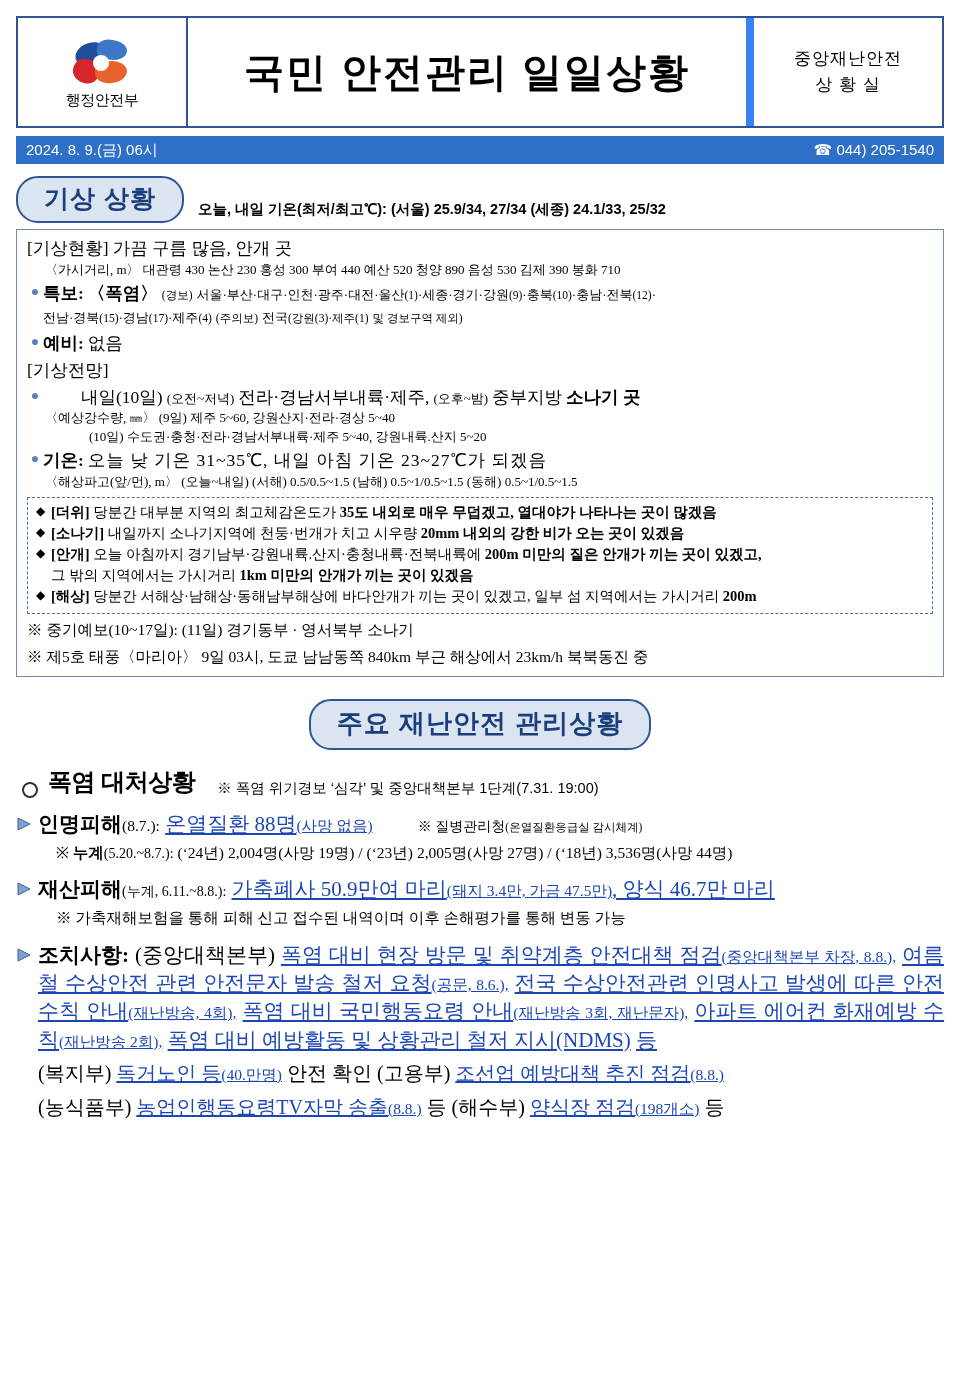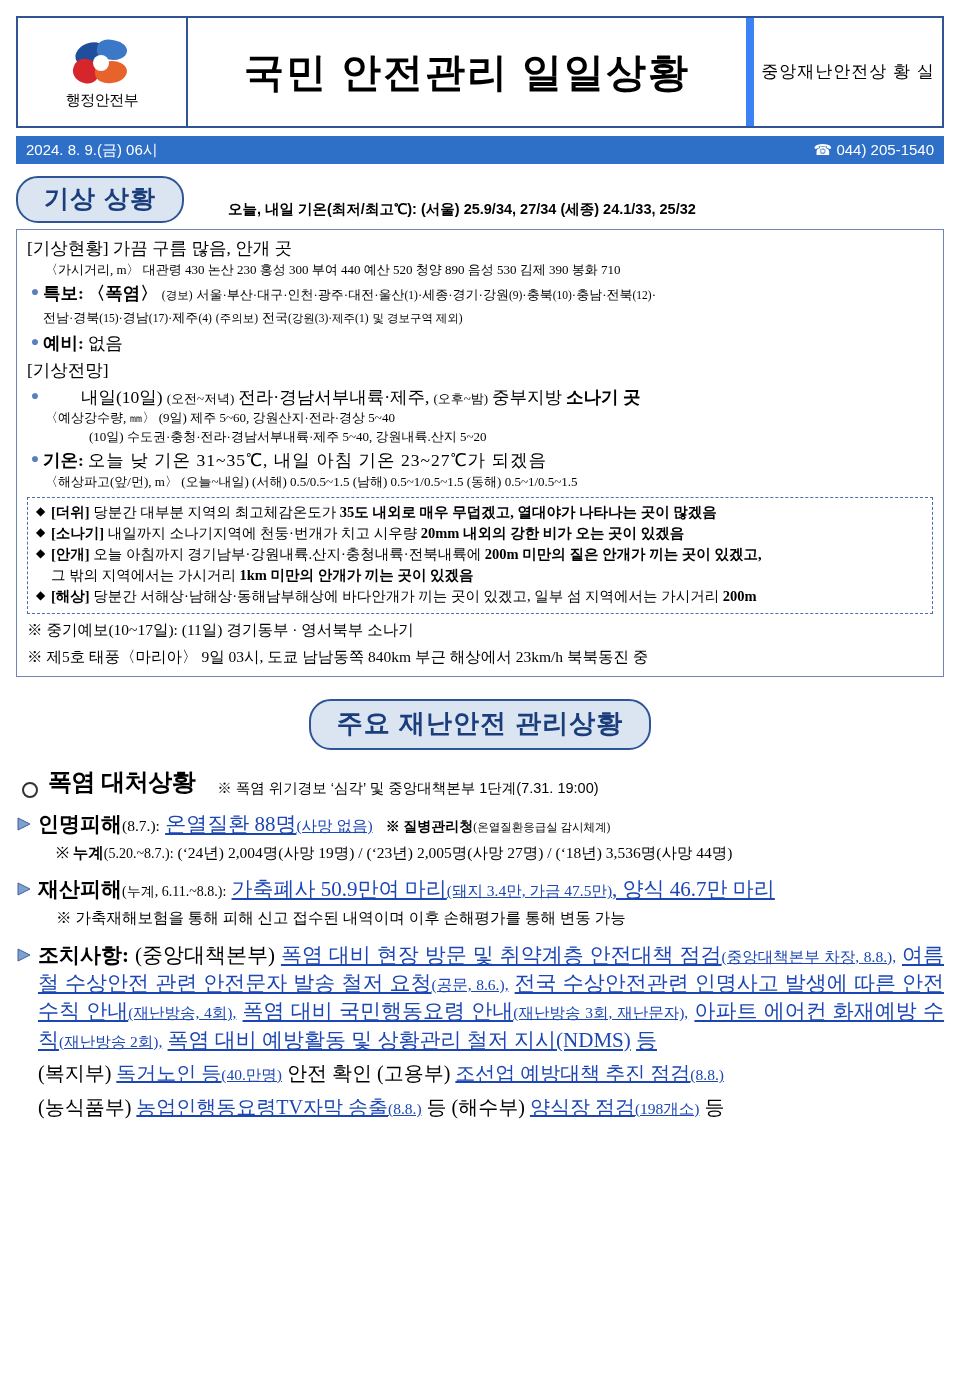--- a/index.html
+++ b/index.html
@@ -38,21 +38,21 @@
 
   .header .title-cell {
     flex: 1; display:flex; align-items:center; justify-content:center;
     border-right: 8px solid #3b82f6;
   }
   .header .title-cell .t {
     font-size: 40px; font-weight: bold; letter-spacing: 2px;
     font-family: "Liberation Sans", sans-serif;
   }
   .header .right-cell {
-    width: 188px; display:flex; flex-direction:row; align-items:center; justify-content:center;
+    width: 188px; display:flex; flex-direction:column; align-items:center; justify-content:center;
     font-family:"Liberation Sans", sans-serif; font-size:17px; line-height:1.55; letter-spacing:1px;
   }
 
   
   .bluebar {
     margin-top: 8px; height: 28px; background:#2e6fc7; color:#fff;
     display:flex; align-items:center; justify-content:space-between;
     padding: 0 10px; font-size: 15px; font-family:"Liberation Sans", sans-serif;
   }
   .bluebar .phone { letter-spacing:0px; }
@@ -60,21 +60,21 @@
   
   .pill {
     display:inline-block;
     border: 2px solid #2f5597; border-radius: 22px;
     background: #dbe5f1;
     padding: 4px 26px 6px 26px;
     font-size: 25px; font-weight: bold; color:#1a3d7c;
     font-family:"Liberation Sans", sans-serif;
     letter-spacing: 1px;
   }
-  .sec1-head { margin-top: 12px; display:flex; align-items:flex-end;gap:30px; }
+  .sec1-head { margin-top: 12px; display:flex; align-items:flex-end; }
   .sec1-head .temps {
     margin-left: 14px; margin-bottom: 4px; font-size: 14.5px; font-weight:bold;
     font-family:"Liberation Sans", sans-serif;
   }
 
   
   .wbox {
     margin-top: 6px; border: 1.5px solid #6f86b5; background:#fff;
     padding: 6px 10px 8px 10px; font-size: 16px; line-height: 1.42;
   }
@@ -277,21 +277,21 @@
   <div class="item">
     <div class="tri">
       <svg width="16" height="16" viewBox="0 0 16 16">
           <polygon points="2,2 14,8 2,14" fill="#7f9fd0" stroke="#41629b" stroke-width="1"></polygon>
         </svg>
     </div>
     <div class="body">
       <div>
         <span class="b">인명피해</span><span class="small3">(8.7.):</span>
         <span class="blue u">온열질환 88명</span><span class="blue u small3">(사망 없음)</span>
-        <span class="small2" style="margin-left:8px;font-weight:bold;">※ 질병관리청</span><span class="xsm">(온열질환응급실 감시체계)</span>
+        <span class="small2" style="margin-left:40px;">※ 질병관리청</span><span class="xsm">(온열질환응급실 감시체계)</span>
       </div>
       <div class="small3" style="margin-top:4px; padding-left:18px;">
         <span>※ </span><span class="b">누계</span><span class="small2">(5.20.~8.7.):</span><span> (‘24년) 2,004명(사망 19명) / (‘23년) 2,005명(사망 27명) / (‘18년) 3,536명(사망 44명)</span>
       </div>
     </div>
   </div>
 
   <div class="item">
     <div class="tri">
       <svg width="16" height="16" viewBox="0 0 16 16">

